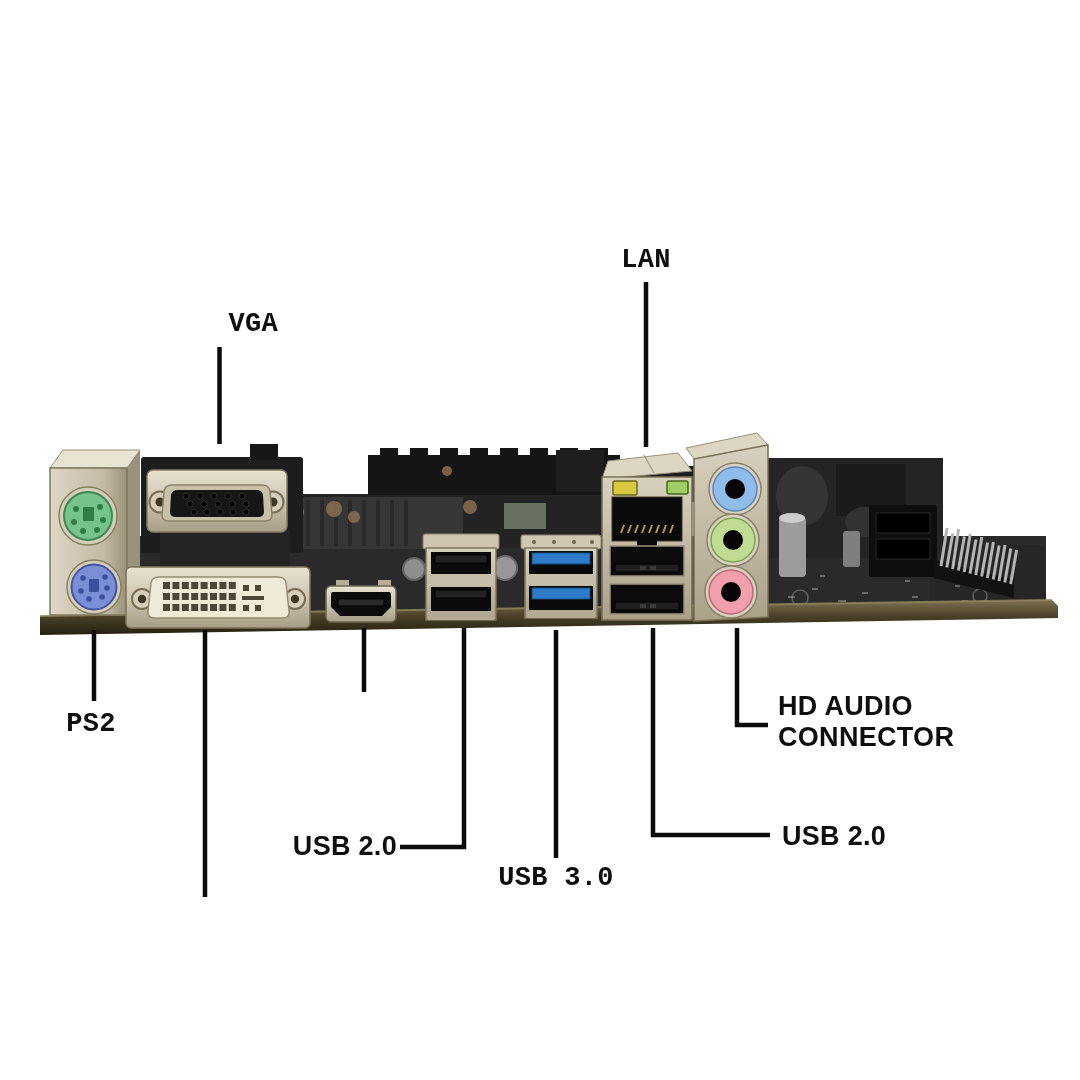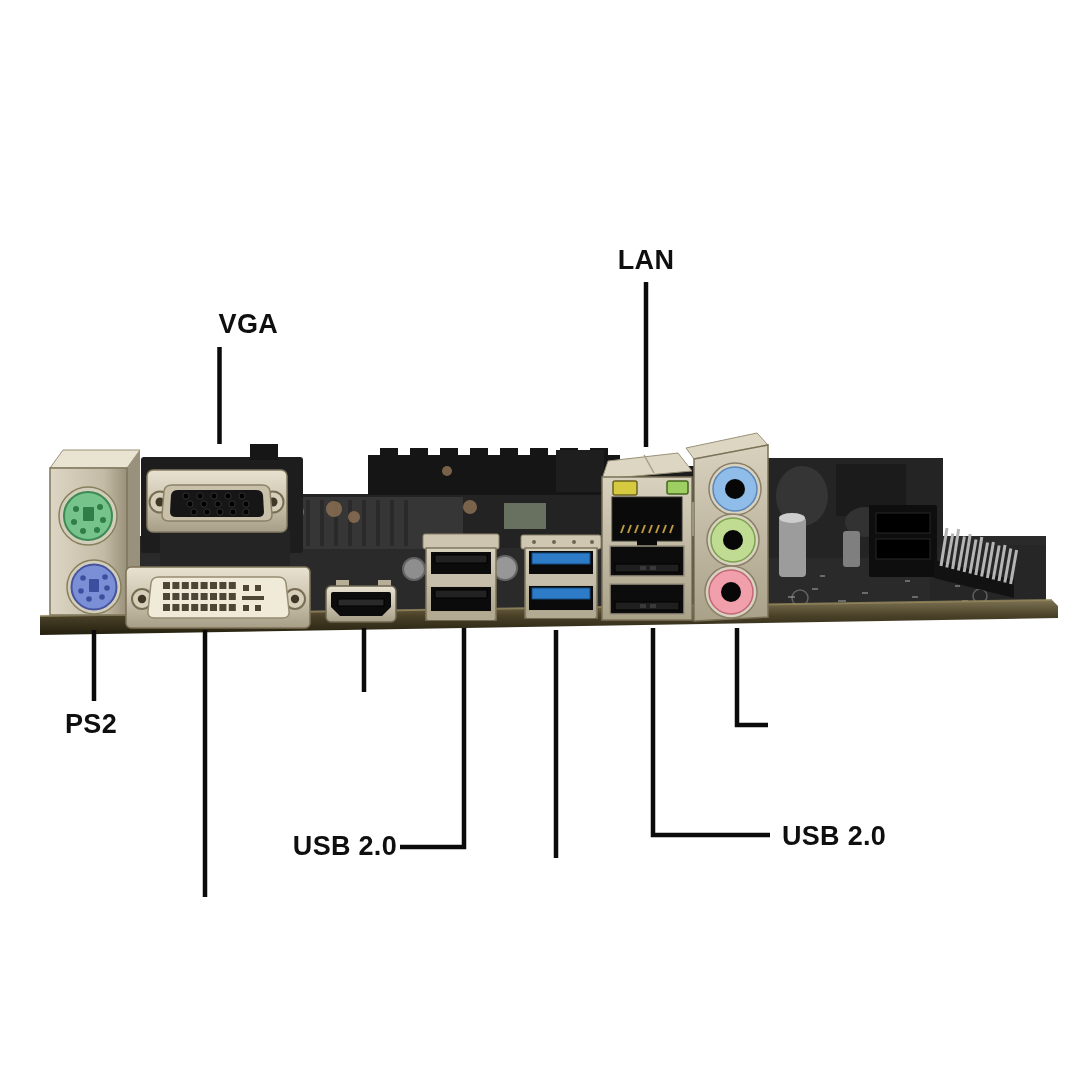--- a/index.html
+++ b/index.html
@@ -5,21 +5,21 @@
   html,body{margin:0;padding:0;background:#ffffff;}
   .stage{
     position:relative;width:1080px;height:1080px;background:#ffffff;
     overflow:hidden;font-family:"Liberation Sans", sans-serif;
   }
   .stage svg{position:absolute;left:0;top:0;}
   .lbl{
     position:absolute;font-weight:700;font-size:27px;line-height:1.15;
     color:#0f0f0f;letter-spacing:.3px;white-space:pre-line;
   }
-  .lbl.center{text-align:center;}
+  .lbl.center{text-align:center;font-family:Liberation Mono, monospace;}
   .lbl.right{text-align:right;}
   .lbl.left{text-align:left;}
 </style>
 </head>
 <body>
 
 <div class="stage">
 
 <svg width="1080" height="1080" viewBox="0 0 1080 1080">
   <defs>
@@ -349,15 +349,18 @@
     <path d="M556,630 V858"></path>
     <path d="M653,628 V835 H770"></path>
     <path d="M737,628 V725 H768"></path>
   </g>
 </svg>
 
 <div class="lbl center" style="left:586px;top:245px;width:120px;">LAN</div>
 <div class="lbl center" style="left:160px;top:309px;width:118px;text-align:right;">VGA</div>
 <div class="lbl center" style="left:31px;top:709px;width:120px;">PS2</div>
 <div class="lbl right" style="left:222px;top:831px;width:175px;">USB 2.0</div>
+<div class="lbl center" style="left:476px;top:863px;width:160px;">USB 3.0</div>
+<div class="lbl left" style="left:778px;top:691px;width:230px;">HD AUDIO
+CONNECTOR</div>
 <div class="lbl left" style="left:782px;top:821px;width:200px;">USB 2.0</div>
 
 </div>
 
 </body></html>

